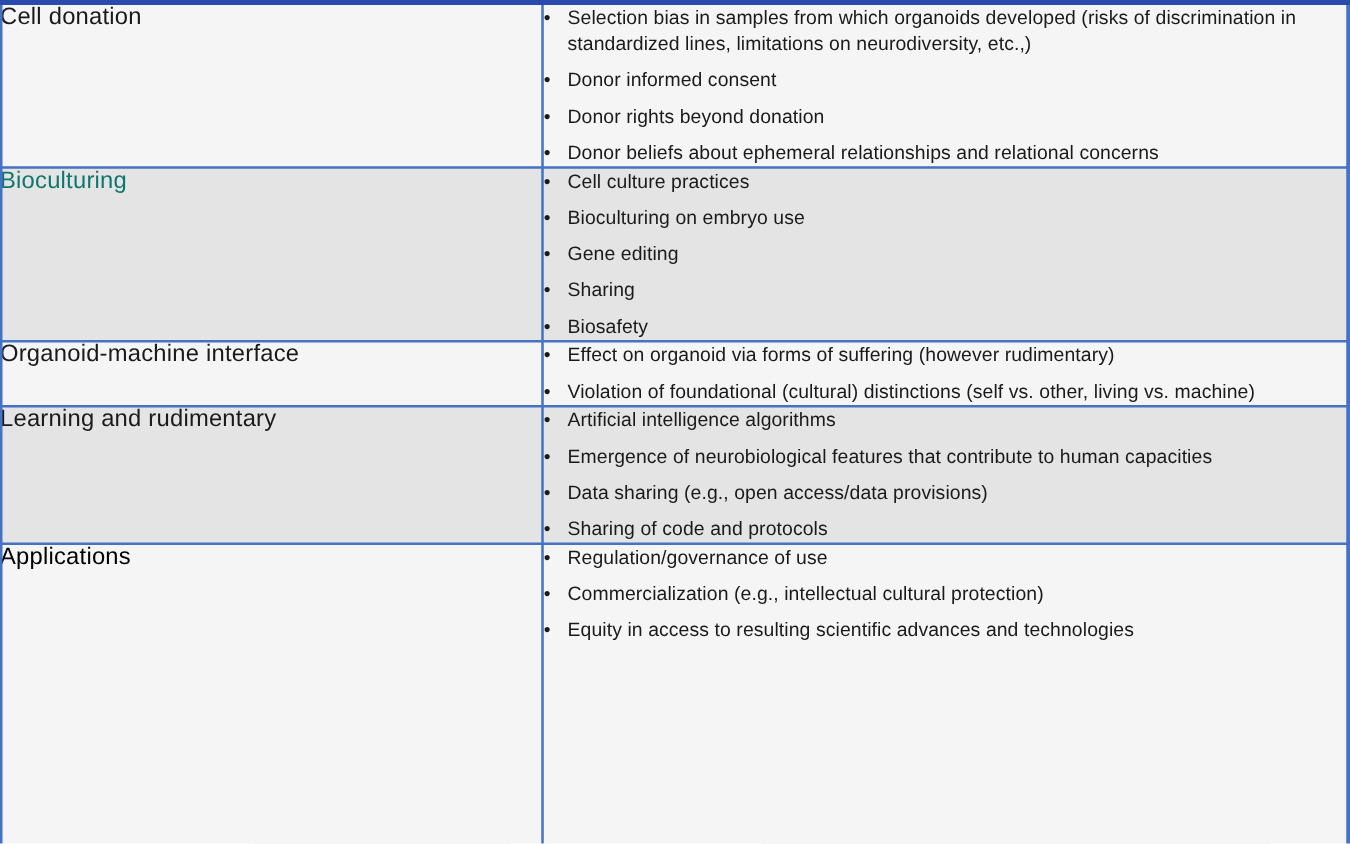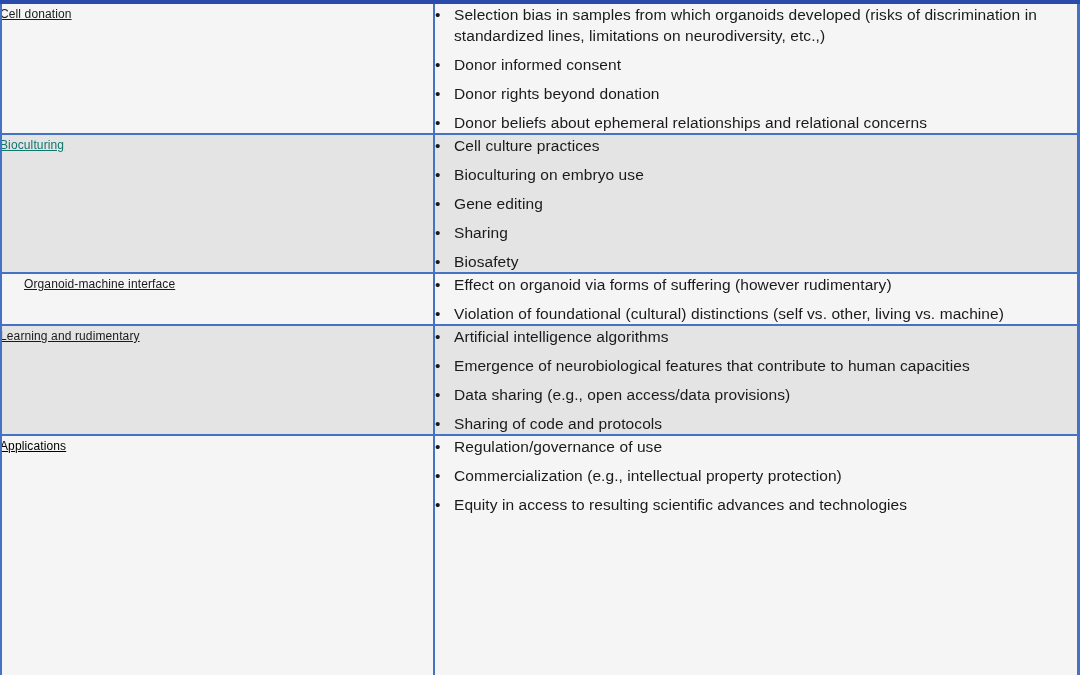--- a/index.html
+++ b/index.html
@@ -75,26 +75,25 @@
   }
   .list-cell {
     width: 647px;
     padding: 11px 30px 14px 22px;
   }
 
   .row-shade-light td { background: #f5f5f5; }
   .row-shade-gray  td { background: #e4e4e4; }
 
   .cat-label {
-    font-size: 12px;
+    font-size: 19px;
     line-height: 20px;
     color: #1a1a1a;
     letter-spacing: 0.01em;
     white-space: nowrap;
-    text-decoration: underline;
   }
 
   ul.items {
     margin: 0;
     padding: 0;
     list-style: none;
   }
   ul.items li {
     position: relative;
     font-size: 15.5px;
@@ -150,21 +149,21 @@
               <li style="color: rgb(26, 26, 26);"><span class="bullet" style="color: rgb(26, 26, 26);">•</span><span class="item-text">Cell culture practices</span></li>
               <li style="color: rgb(26, 26, 26);"><span class="bullet" style="color: rgb(26, 26, 26);">•</span><span class="item-text">Bioculturing on embryo use</span></li>
               <li style="color: rgb(26, 26, 26);"><span class="bullet" style="color: rgb(26, 26, 26);">•</span><span class="item-text">Gene editing</span></li>
               <li style="color: rgb(26, 26, 26);"><span class="bullet" style="color: rgb(26, 26, 26);">•</span><span class="item-text">Sharing</span></li>
               <li style="color: rgb(26, 26, 26);"><span class="bullet" style="color: rgb(26, 26, 26);">•</span><span class="item-text">Biosafety</span></li>
             </ul>
           </td>
         </tr>
         <tr class="row-shade-light">
           <td class="cat-cell" style="border-top-color: rgb(68, 114, 196); background: rgb(245, 245, 245);">
-            <div class="cat-label" style="color: rgb(26, 26, 26); padding-left: 24px;">Organoid-machine interface</div>
+            <div class="cat-label" style="color: rgb(26, 26, 26);">Organoid-machine interface</div>
           </td>
           <td class="list-cell" style="border-top-color: rgb(68, 114, 196); background: rgb(245, 245, 245);">
             <ul class="items">
               <li style="color: rgb(26, 26, 26);"><span class="bullet" style="color: rgb(26, 26, 26);">•</span><span class="item-text">Effect on organoid via forms of suffering (however rudimentary)</span></li>
               <li style="color: rgb(26, 26, 26);"><span class="bullet" style="color: rgb(26, 26, 26);">•</span><span class="item-text">Violation of foundational (cultural) distinctions (self vs. other, living vs. machine)</span></li>
             </ul>
           </td>
         </tr>
         <tr class="row-shade-gray">
           <td class="cat-cell" style="border-top-color: rgb(68, 114, 196); background: rgb(228, 228, 228);">
@@ -179,21 +178,21 @@
             </ul>
           </td>
         </tr>
         <tr class="row-shade-light">
           <td class="cat-cell" style="border-top-color: rgb(68, 114, 196); background: rgb(245, 245, 245);">
             <div class="cat-label" style="color: #000000;">Applications</div>
           </td>
           <td class="list-cell" style="border-top-color: rgb(68, 114, 196); background: rgb(245, 245, 245);">
             <ul class="items">
               <li style="color: rgb(26, 26, 26);"><span class="bullet" style="color: rgb(26, 26, 26);">•</span><span class="item-text">Regulation/governance of use</span></li>
-              <li style="color: rgb(26, 26, 26);"><span class="bullet" style="color: rgb(26, 26, 26);">•</span><span class="item-text">Commercialization (e.g., intellectual property protection)</span></li>
+              <li style="color: rgb(26, 26, 26);"><span class="bullet" style="color: rgb(26, 26, 26);">•</span><span class="item-text">Commercialization (e.g., intellectual cultural protection)</span></li>
               <li style="color: rgb(26, 26, 26);"><span class="bullet" style="color: rgb(26, 26, 26);">•</span><span class="item-text">Equity in access to resulting scientific advances and technologies</span></li>
             </ul>
           </td>
         </tr>
       </tbody>
   </table>
 
 </div>
 
 </body></html>

